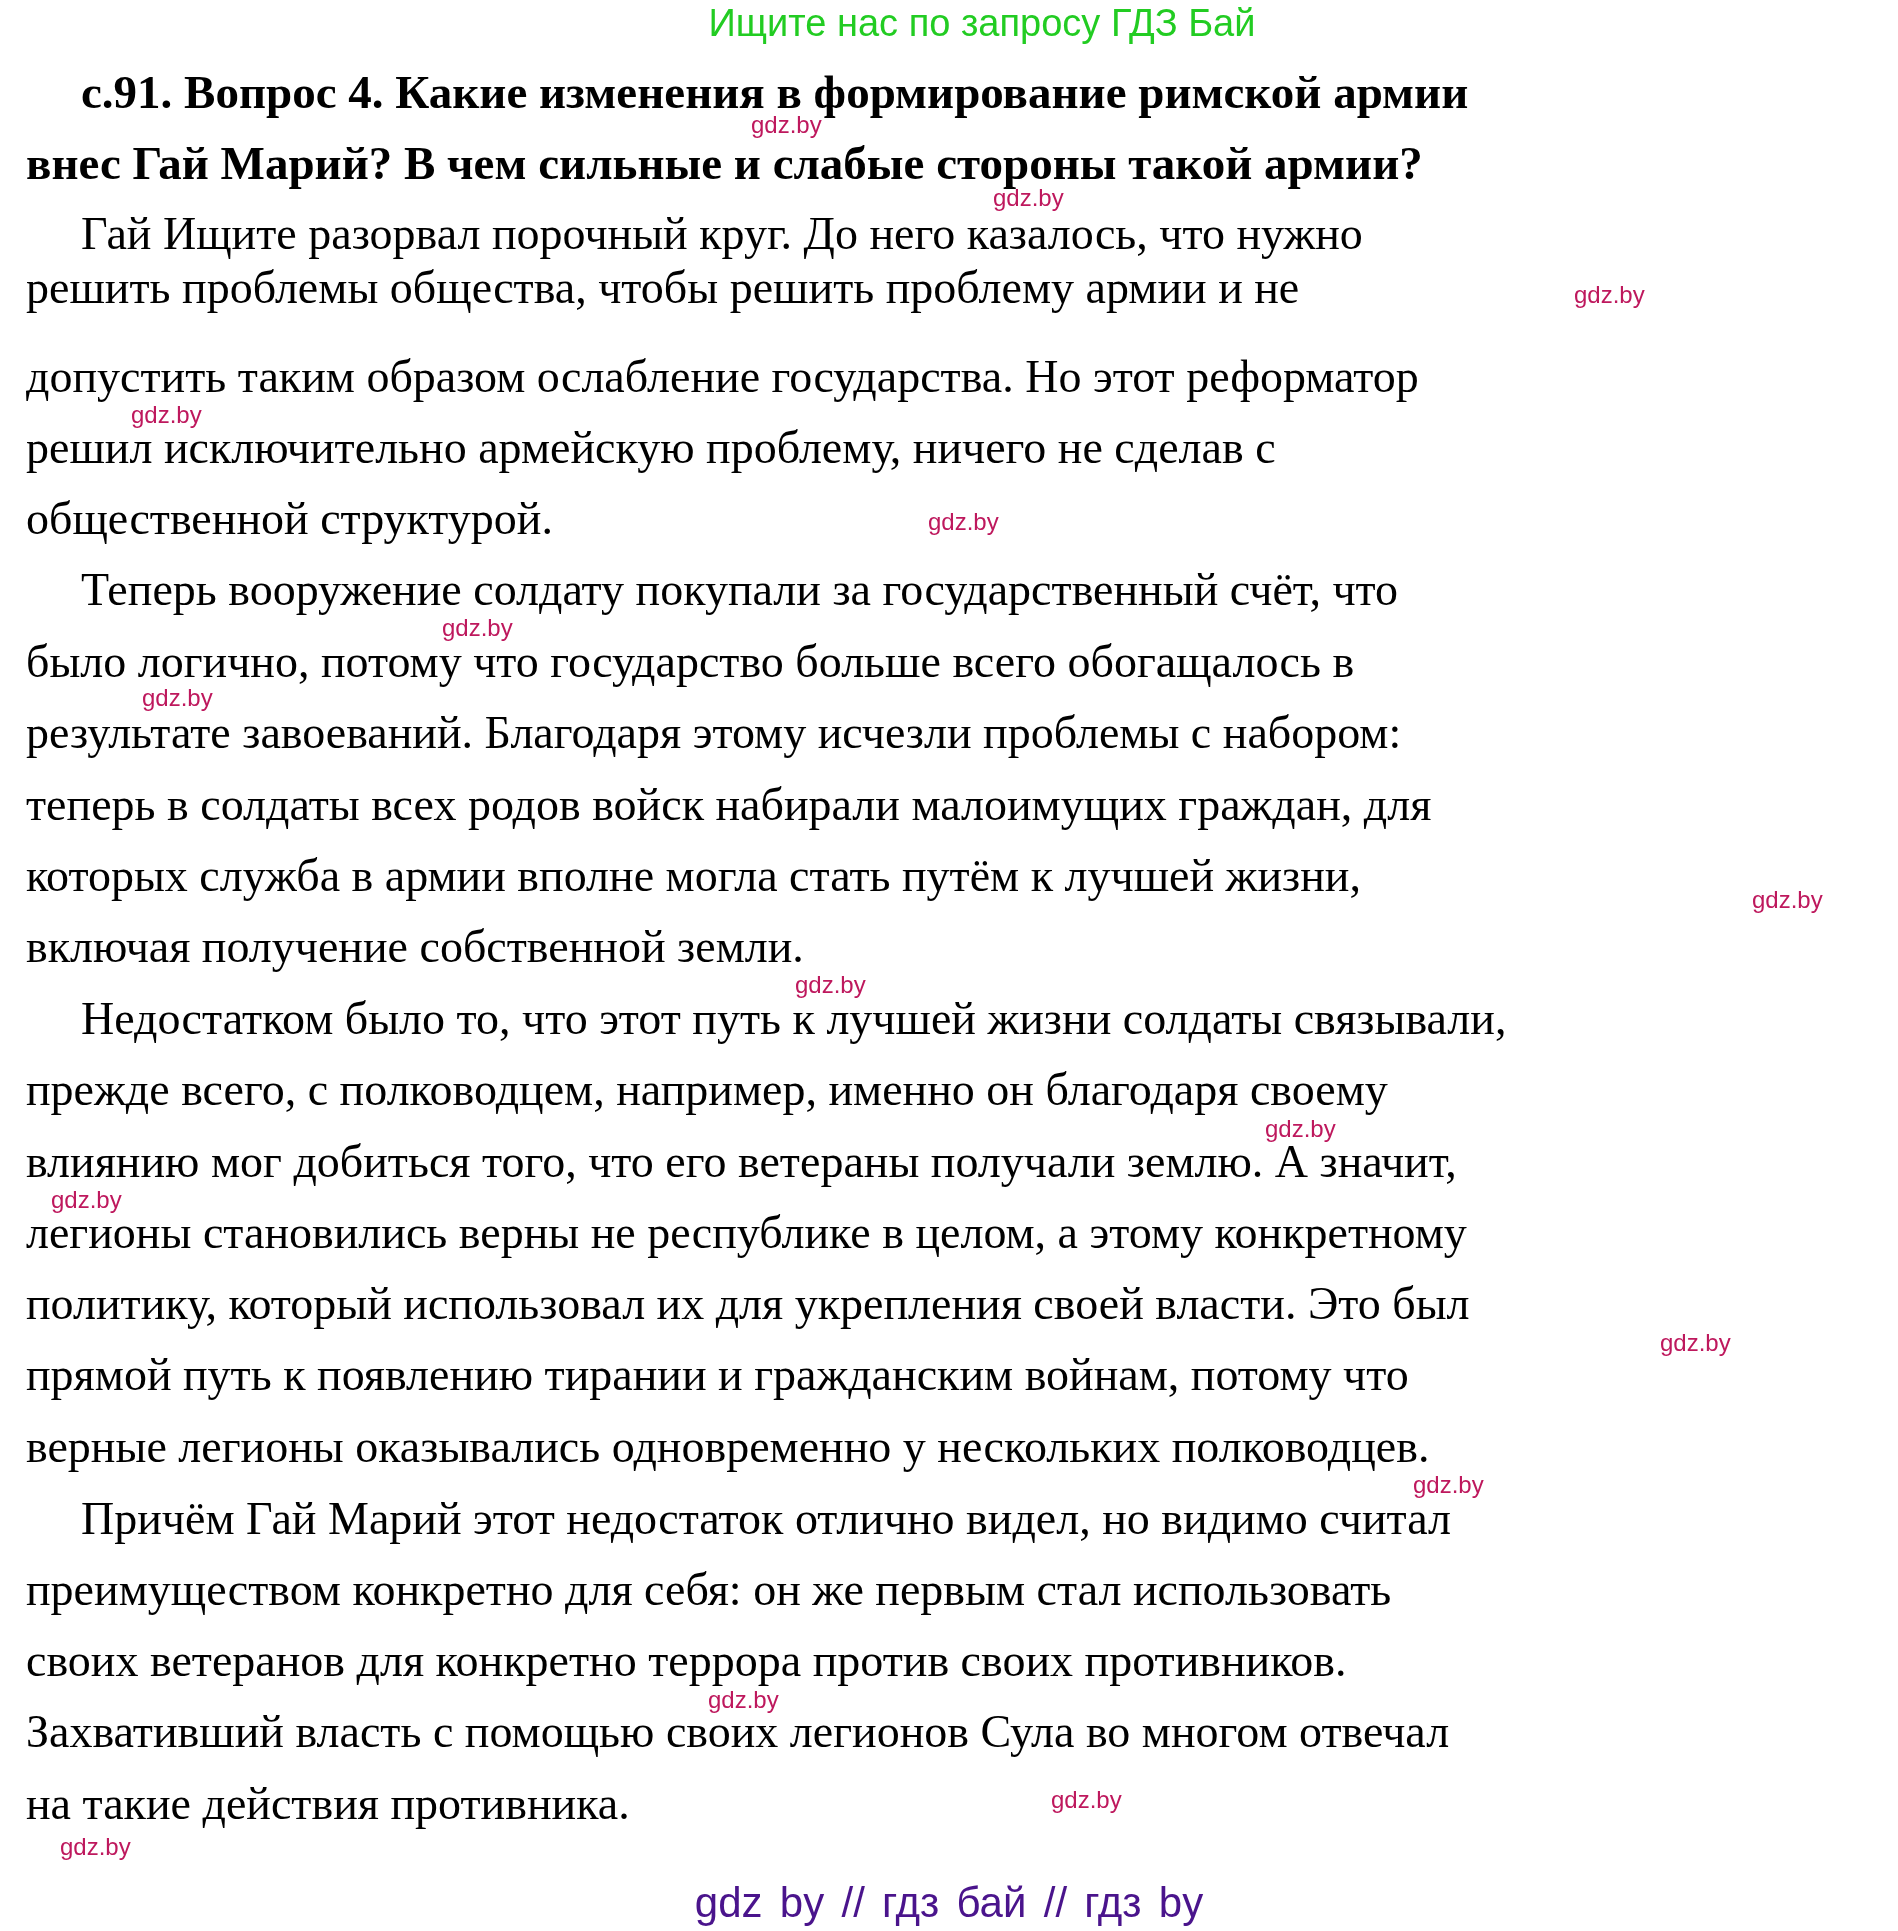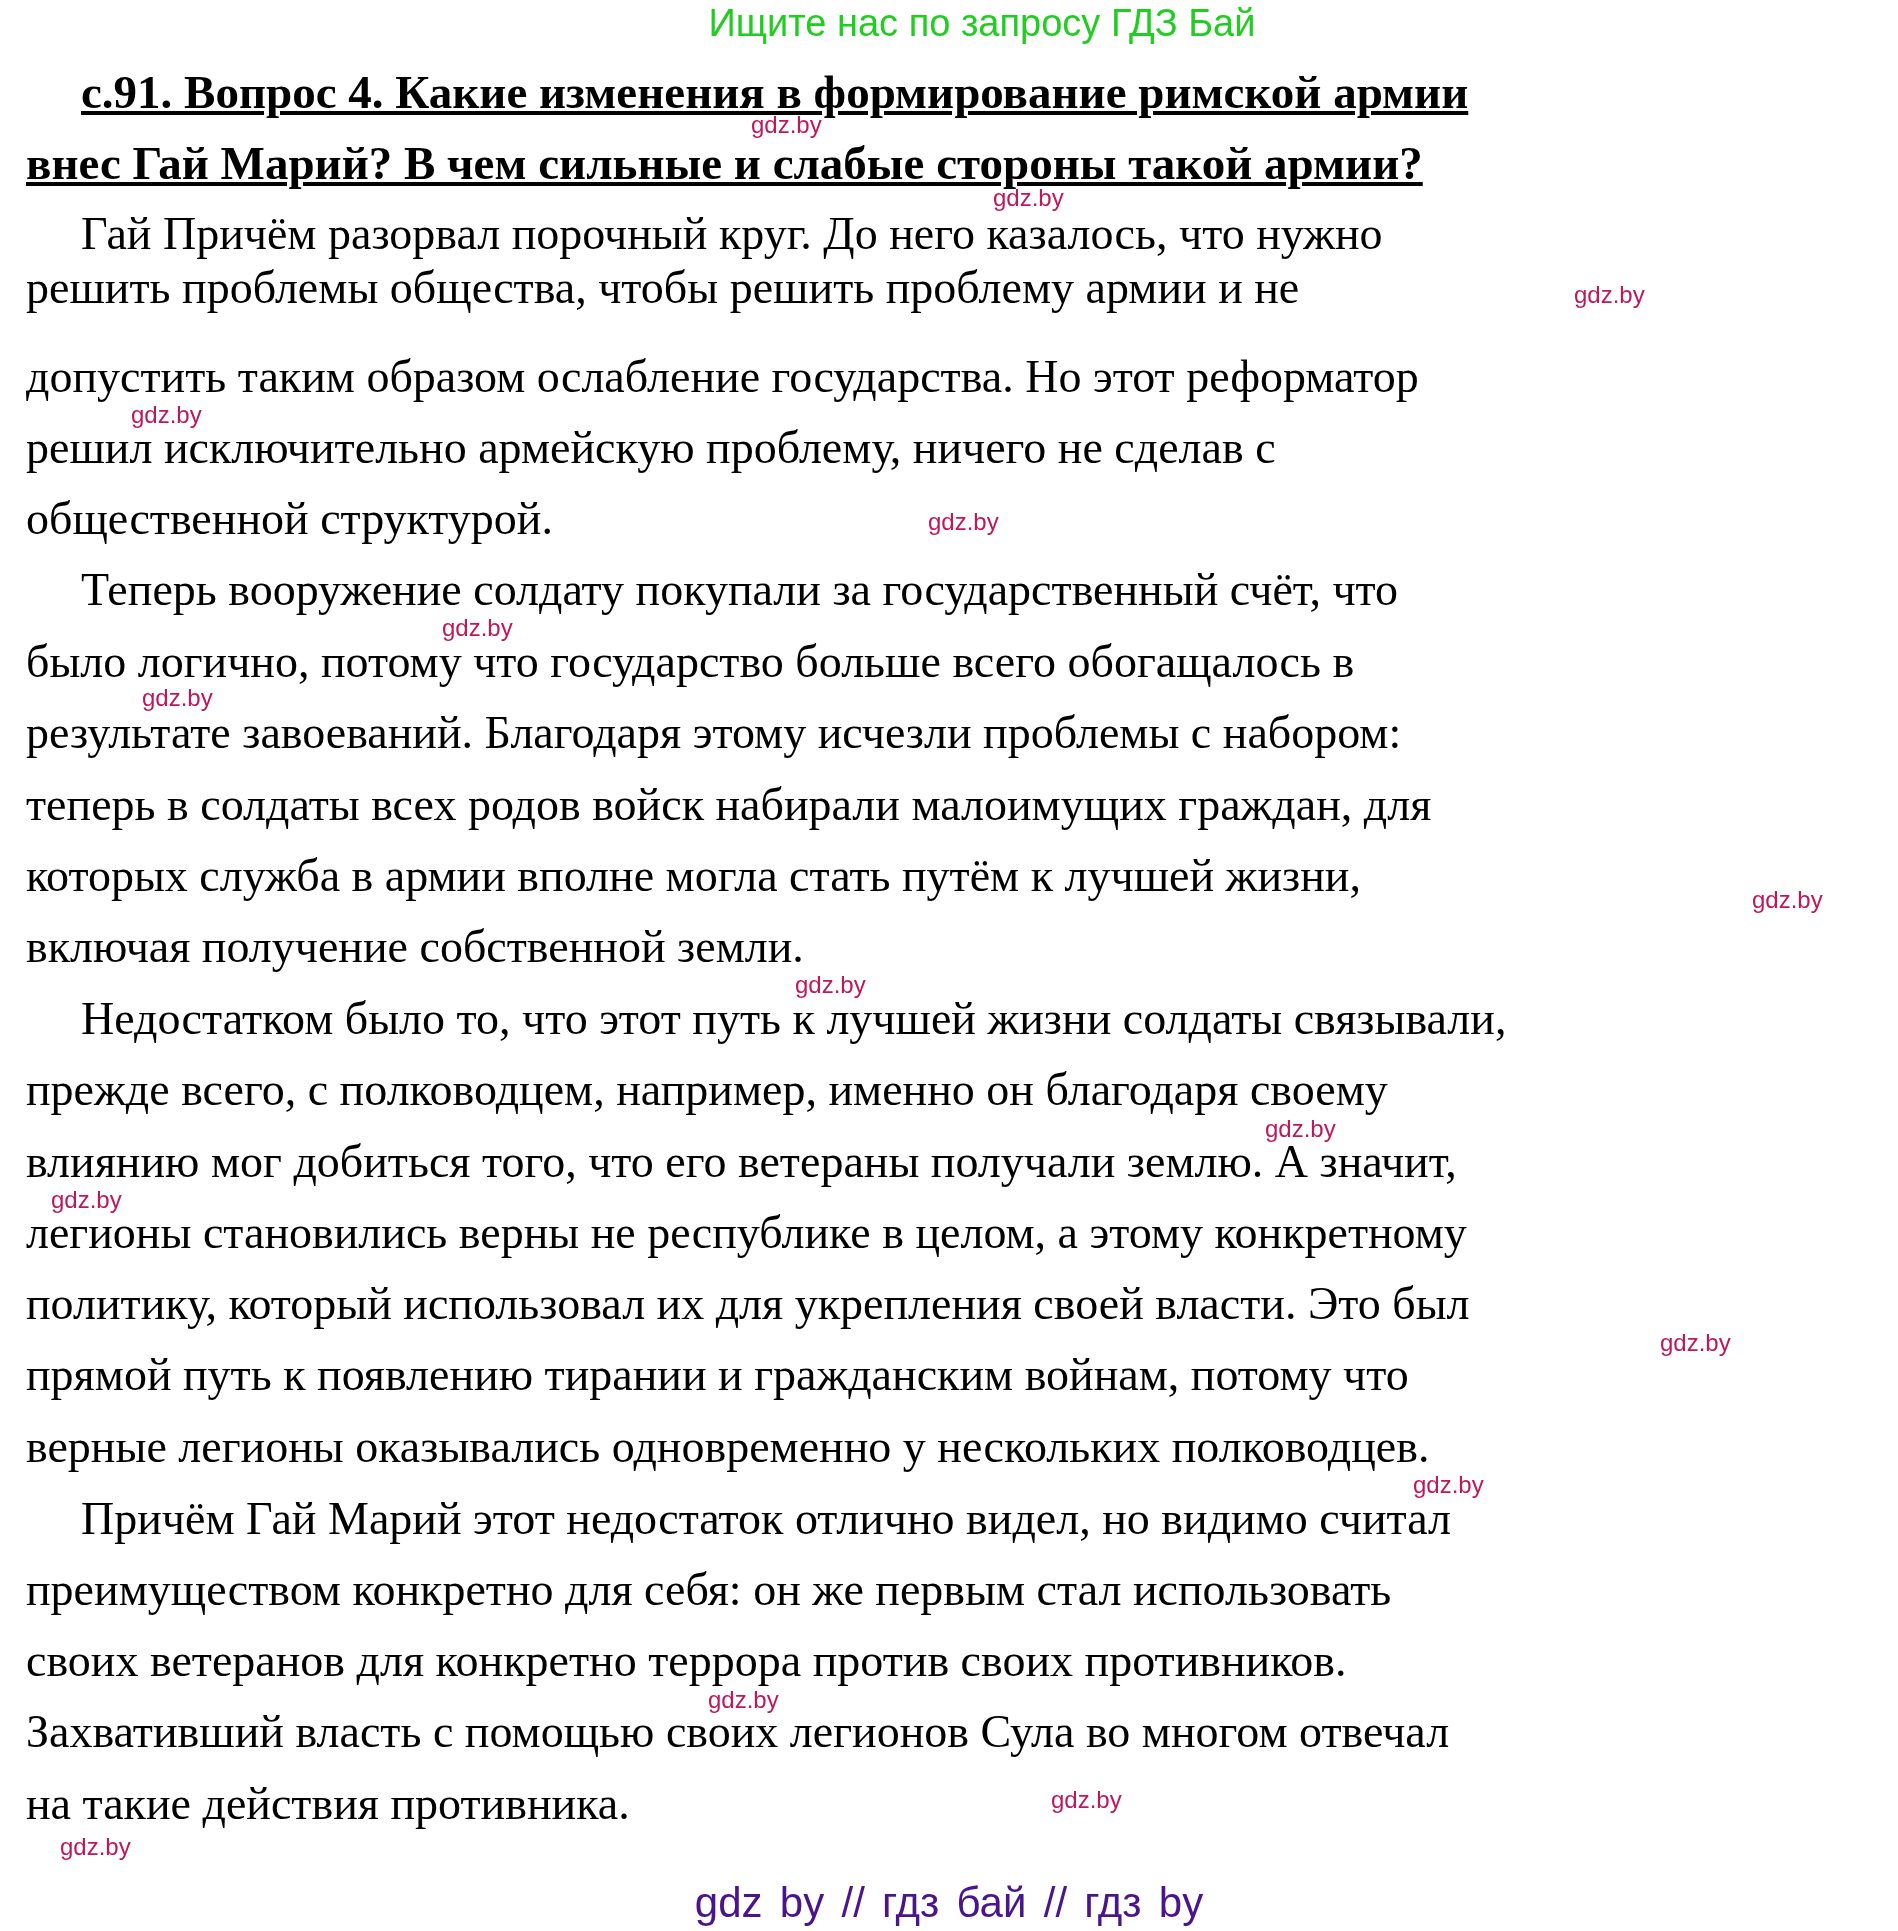--- a/index.html
+++ b/index.html
@@ -3,33 +3,33 @@
 <meta charset="utf-8">
 <style>
   html,body{margin:0;padding:0;background:#fff;}
   body{width:1898px;height:1932px;position:relative;overflow:hidden;}
   .hdr{position:absolute;left:0;width:1898px;top:1.9px;text-align:center;color:#22cc22;
        font-family:"Liberation Sans",sans-serif;font-size:38px;padding-left:33px;}
   .ftr{position:absolute;left:0;width:1898px;top:1879px;text-align:center;color:#4a148c;
        font-family:"Liberation Sans",sans-serif;font-size:42px;word-spacing:5.6px;}
   .ln{position:absolute;left:26px;white-space:nowrap;font-family:"Liberation Serif",serif;
       font-size:46px;color:#000;line-height:56px;}
-  .ln.title{font-weight:bold;font-size:47px;text-decoration:underline;}
+  .ln.title{font-weight:bold;font-size:47px;}
   .ln.ind{left:81px;}
   .wm{position:absolute;font-family:"Liberation Sans",sans-serif;font-size:24px;color:#be185d;}
 </style>
 </head>
 <body>
 
 <div class="hdr">Ищите нас по запросу ГДЗ Бай</div>
 
 <div class="ln title ind" style="top:64px">с.91. Вопрос 4. Какие изменения в формирование римской армии</div>
 <div class="ln title" style="top:135px">внес Гай Марий? В чем сильные и слабые стороны такой армии?</div>
 
-<div class="ln ind" style="top:206px">Гай Причём разорвал порочный круг. До него казалось, что нужно</div>
+<div class="ln ind" style="top:206px">Гай Ищите разорвал порочный круг. До него казалось, что нужно</div>
 <div class="ln" style="top:260px">решить проблемы общества, чтобы решить проблему армии и не</div>
 <div class="ln" style="top:349px">допустить таким образом ослабление государства. Но этот реформатор</div>
 <div class="ln" style="top:420px">решил исключительно армейскую проблему, ничего не сделав с</div>
 <div class="ln" style="top:491px">общественной структурой.</div>
 
 <div class="ln ind" style="top:562px">Теперь вооружение солдату покупали за государственный счёт, что</div>
 <div class="ln" style="top:634px">было логично, потому что государство больше всего обогащалось в</div>
 <div class="ln" style="top:705px">результате завоеваний. Благодаря этому исчезли проблемы с набором:</div>
 <div class="ln" style="top:777px">теперь в солдаты всех родов войск набирали малоимущих граждан, для</div>
 <div class="ln" style="top:848px">которых служба в армии вполне могла стать путём к лучшей жизни,</div>

